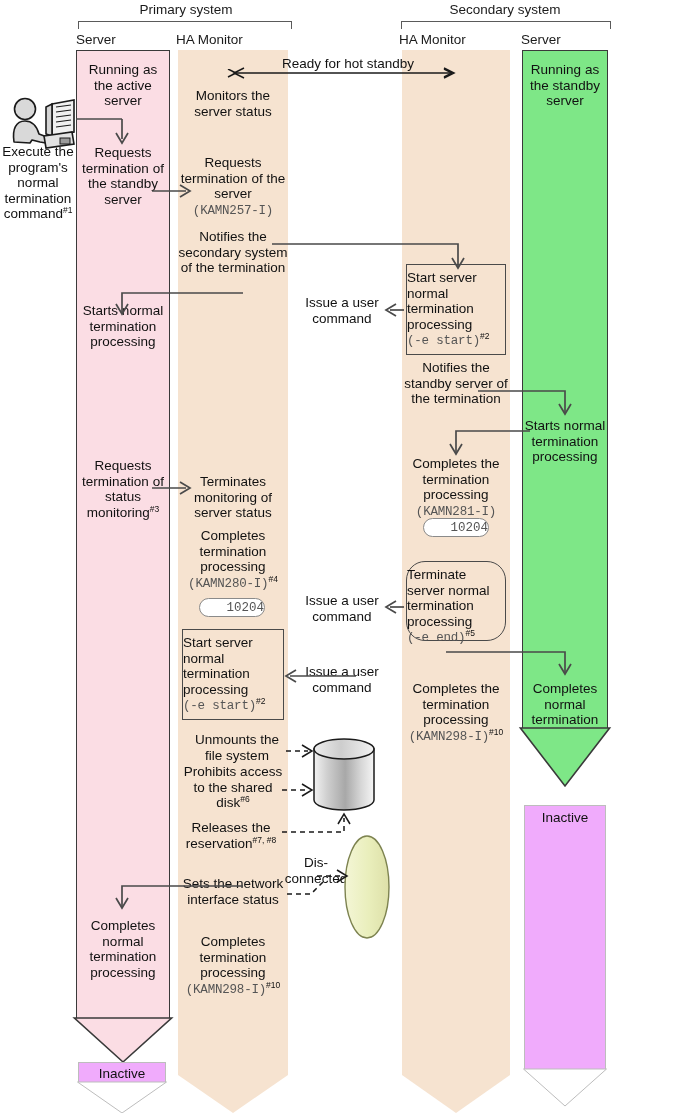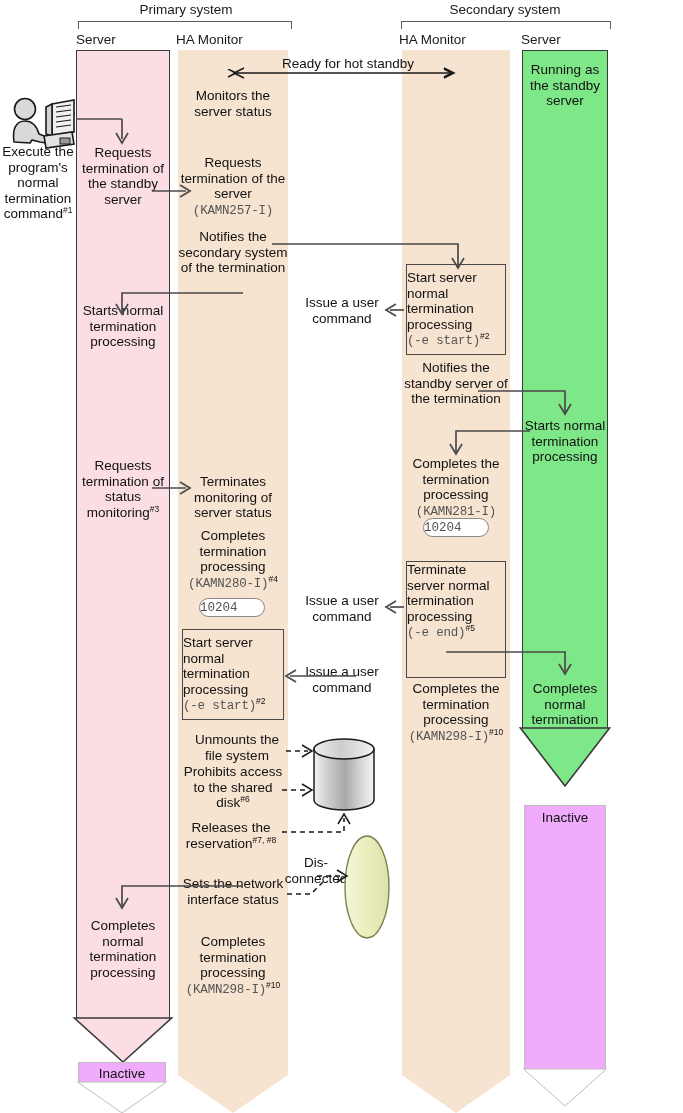--- a/index.html
+++ b/index.html
@@ -76,21 +76,21 @@
 
   
   .pill {
     position: absolute;
     border: 1.3px solid #8a8a8a;
     border-radius: 999px;
     background: #ffffff;
     font-family: "Liberation Mono", "DejaVu Sans Mono", monospace;
     font-size: 12.5px;
     color: #555555;
-    text-align: left;
+    text-align: right;
     box-sizing: border-box;
     padding-top: 2px;
     height: 19px;
   }
 
   
   .act-box {
     position: absolute;
     border: 1.4px solid #4a4a4a;
     background: #f6e3d0;
@@ -206,20 +206,21 @@
       <rect x="54" y="42" width="10" height="6" fill="#9a9a9a" stroke="#1a1a1a" stroke-width="1"></rect>
     </g>
   </svg>
 
   <div class="side-lbl" style="left:0px; top:144px; width:76px;">
     <span>Execute the program's normal termination command</span><sup class="fn">#1</sup>
   </div>
 
   <div class="side-lbl" style="left:258px; top:56px; width:180px;">Ready for hot standby</div>
 
+  <div class="lane-txt" style="left:78px; top:62px; width:90px;">Running as the active server</div>
   <div class="lane-txt" style="left:78px; top:145px; width:90px;">Requests termination of the standby server</div>
   <div class="lane-txt" style="left:78px; top:303px; width:90px;">Starts normal termination processing</div>
   <div class="lane-txt" style="left:76px; top:458px; width:94px;">
     <span>Requests termination of status monitoring</span><sup class="fn">#3</sup>
   </div>
   <div class="lane-txt" style="left:78px; top:918px; width:90px;">Completes normal termination processing</div>
 
   <div class="lane-txt" style="left:178px; top:88px; width:110px;">Monitors the server status</div>
 
   <div class="lane-txt" style="left:178px; top:155px; width:110px;">
@@ -267,21 +268,21 @@
   <div class="side-lbl" style="left:294px; top:295px; width:96px;">Issue a user command</div>
 
   <div class="lane-txt" style="left:400px; top:360px; width:112px;">Notifies the standby server of the termination</div>
 
   <div class="lane-txt" style="left:398px; top:456px; width:116px;">
     <span>Completes the termination processing</span><br>
     <span class="mono">(KAMN281-I)</span>
   </div>
   <div class="pill" style="left:423px; top:518px; width:66px;">10204</div>
 
-  <div class="act-box" style="left:406px; top:561px; width:100px; height:117px; ">
+  <div class="act-box" style="left:406px; top:561px; width:100px; height:80px; padding-top:5px;border-radius:19px;">
     <span>Terminate server normal termination processing</span><br>
     <span class="mono">(-e end)</span><sup class="fn">#5</sup>
   </div>
   <div class="side-lbl" style="left:294px; top:593px; width:96px;">Issue a user command</div>
 
   <div class="lane-txt" style="left:398px; top:681px; width:116px;">
     <span>Completes the termination processing</span><br>
     <span class="mono">(KAMN298-I)</span><sup class="fn">#10</sup>
   </div>
 

